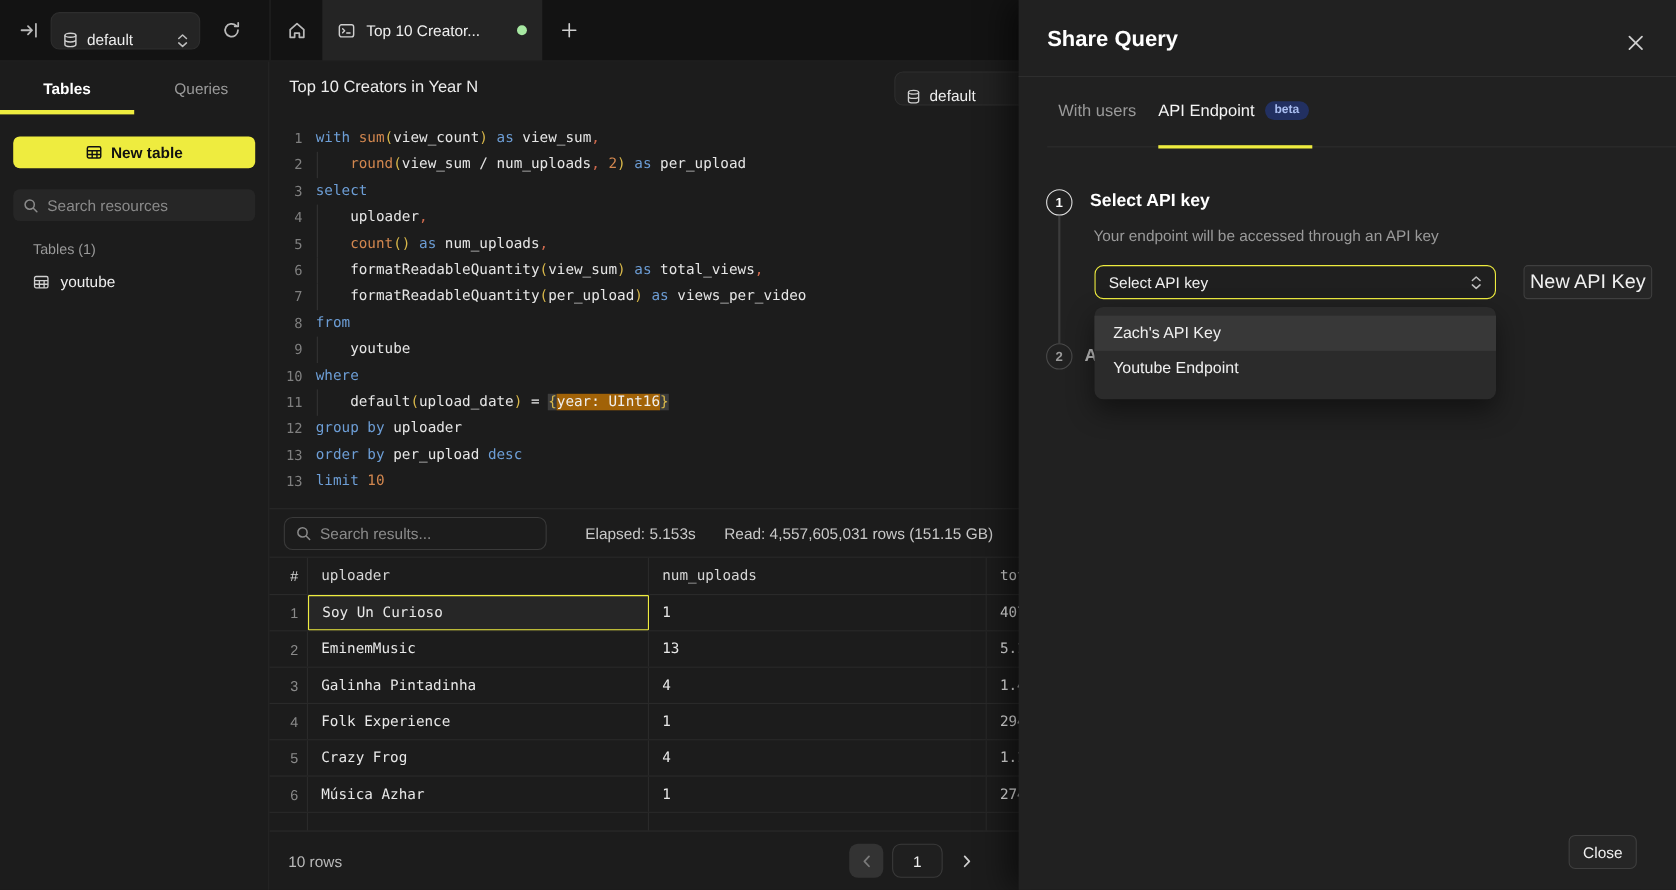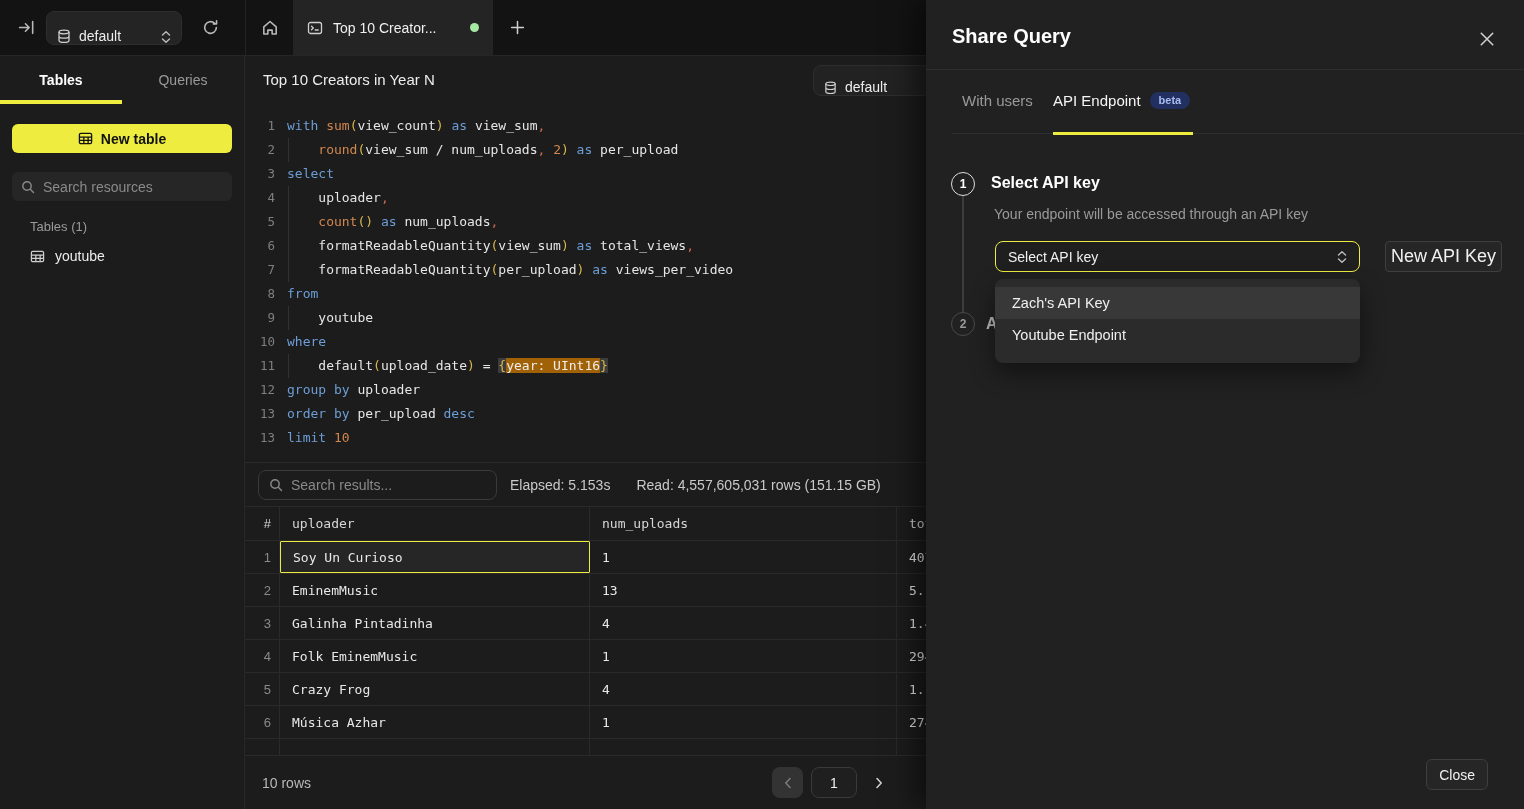--- a/index.html
+++ b/index.html
@@ -68,21 +68,21 @@
   .tk-c { color:#cf6a4e; } .tk-n { color:#d2874f; } .tk-t { color:#e6e6e6; }
   .tk-b { color:#d9b84a; background:#3c3c3c; } .tk-ht { color:#efefef; background:#a16207; }
 
   .results-toolbar { position:absolute; left:0; top:406px; width:100%; height:44px;
             border-top:1px solid #2a2a2a; display:flex; align-items:center; }
   .search-results { margin-left:13px; width:239px; height:30px; border:1px solid #3a3a3a;
             border-radius:8px; display:flex; align-items:center; padding:0 10px; gap:8px; color:#8a8a8a; }
   .search-results input { background:transparent; border:none; outline:none; color:#ddd;
             font-size:14px; width:100%; font-family:inherit; }
   .search-results input::placeholder { color:#8a8a8a; }
-  .stat { font-size:14px; color:#c9c9c9; margin-left:13px; }
+  .stat { font-size:14px; color:#c9c9c9; margin-left:35px; }
   .stat.read { margin-left:26px; }
 
   .results-table { position:absolute; left:0; top:450px; width:1000px;
             font-family:"DejaVu Sans Mono", monospace; font-size:13px;
             border-top:1px solid #2a2a2a; }
   .trow { display:flex; height:33px; border-bottom:1px solid #2a2a2a; align-items:stretch; }
   .trow.thead { height:34px; }
   .tc { display:flex; align-items:center; padding:0 12px; border-right:1px solid #2a2a2a; }
   .tc.idx { width:35px; justify-content:flex-end; color:#8a8a8a; padding:0 8px 0 0;
             font-family:"Liberation Sans", sans-serif; font-size:13px; }
@@ -350,21 +350,21 @@
             <div class="tc c-tot">5.1</div>
           </div>
           <div class="trow">
             <div class="tc idx">3</div>
             <div class="tc c-up">Galinha Pintadinha</div>
             <div class="tc c-num">4</div>
             <div class="tc c-tot">1.4</div>
           </div>
           <div class="trow">
             <div class="tc idx">4</div>
-            <div class="tc c-up">Folk EminemMusic</div>
+            <div class="tc c-up">Folk Experience</div>
             <div class="tc c-num">1</div>
             <div class="tc c-tot">294</div>
           </div>
           <div class="trow">
             <div class="tc idx">5</div>
             <div class="tc c-up">Crazy Frog</div>
             <div class="tc c-num">4</div>
             <div class="tc c-tot">1.1</div>
           </div>
           <div class="trow">

